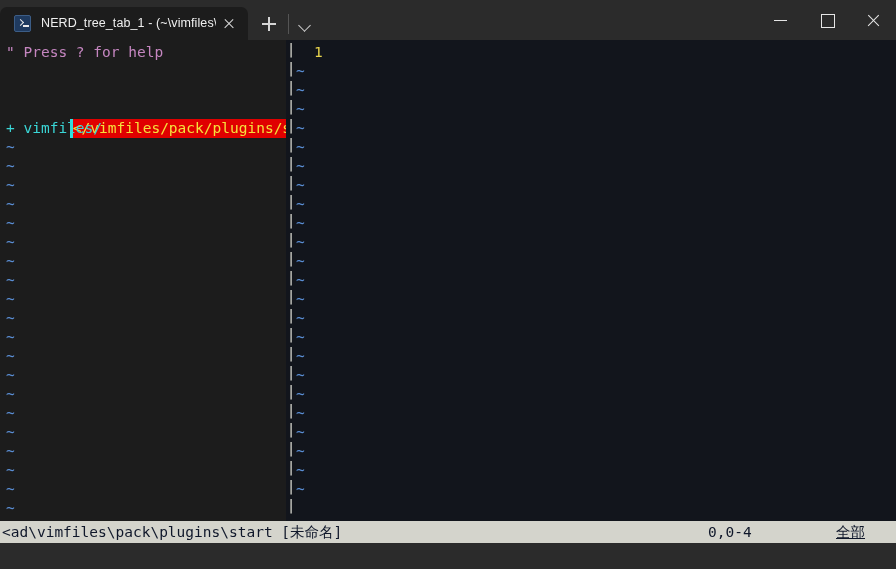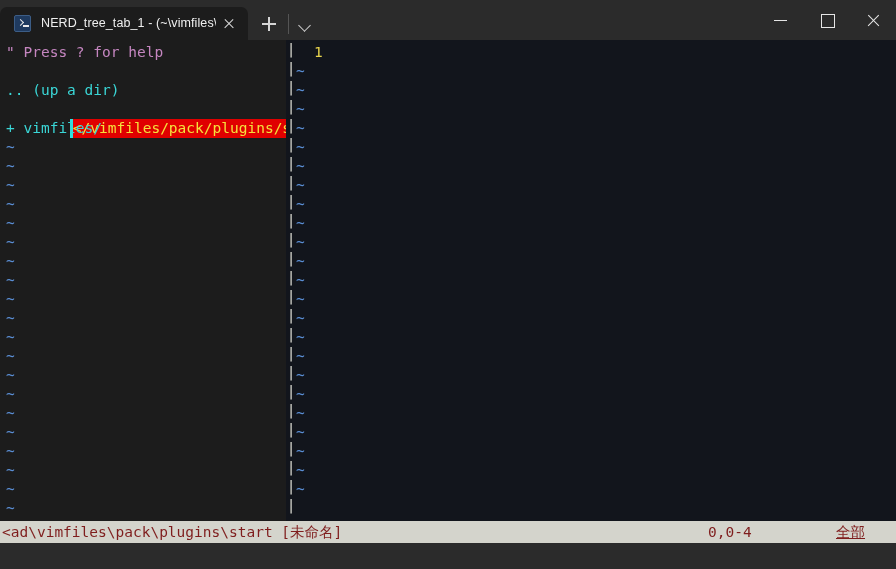--- a/index.html
+++ b/index.html
@@ -239,21 +239,21 @@
     z-index: 3;
   }
   #vsplit .vs { display: block; height: 19px; }
 
   
   #statusline {
     position: absolute;
     left: 0; top: 481px;
     width: 896px; height: 32px;
     background: #d4d4cc;
-    color: #7f1d1d;
+    color: #0f172a;
     font-size: 14.5px;
     line-height: 22px;
     font-family: "DejaVu Sans Mono", "Liberation Mono", monospace;
     white-space: pre;
   }
   #status-left  { position: absolute; left: 2px;  top: 0; }
   #status-pos   { position: absolute; left: 708px; top: 0; }
   #status-right { position: absolute; left: 836px; top: 0; text-decoration: underline; }
 
   #cmdline {
@@ -288,21 +288,20 @@
       <div class="winbtn" id="btn-min"></div>
       <div class="winbtn" id="btn-max"></div>
       <div class="winbtn close" id="btn-close"></div>
     </div>
   </div>
 
   <div id="terminal">
 
     <div id="nerdtree-pane">
       <div class="row c-help" style="top:3px;  left:6px;">" Press ? for help</div>
-      <div class="row c-dir" style="top:41px; left:6px;">.. (up a dir)</div>
 
       <div class="row" style="top:60px; left:0px;">
         <span class="hl-cursor"></span><span class="hl-line">&lt;/vimfiles/pack/plugins/start/</span>
       </div>
 
       <div class="row c-dir" style="top:79px; left:6px;">+ vimfiles/</div>
 
       <div id="nerdtree-tildes">
           <div class="row c-tilde" style="top: 98px; left: 6px;">~</div>
           <div class="row c-tilde" style="top: 117px; left: 6px;">~</div>

